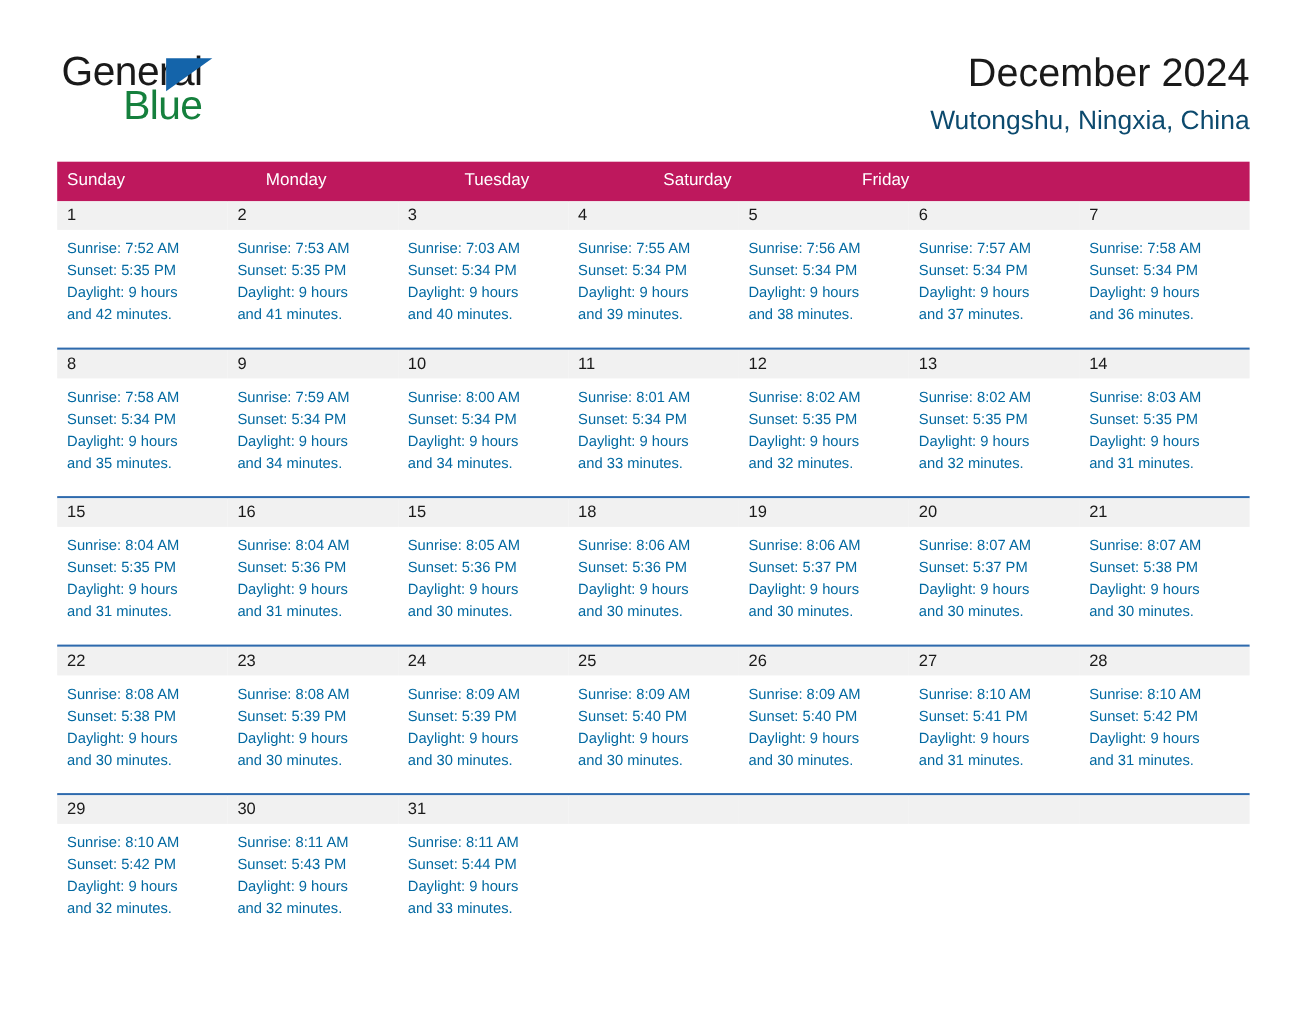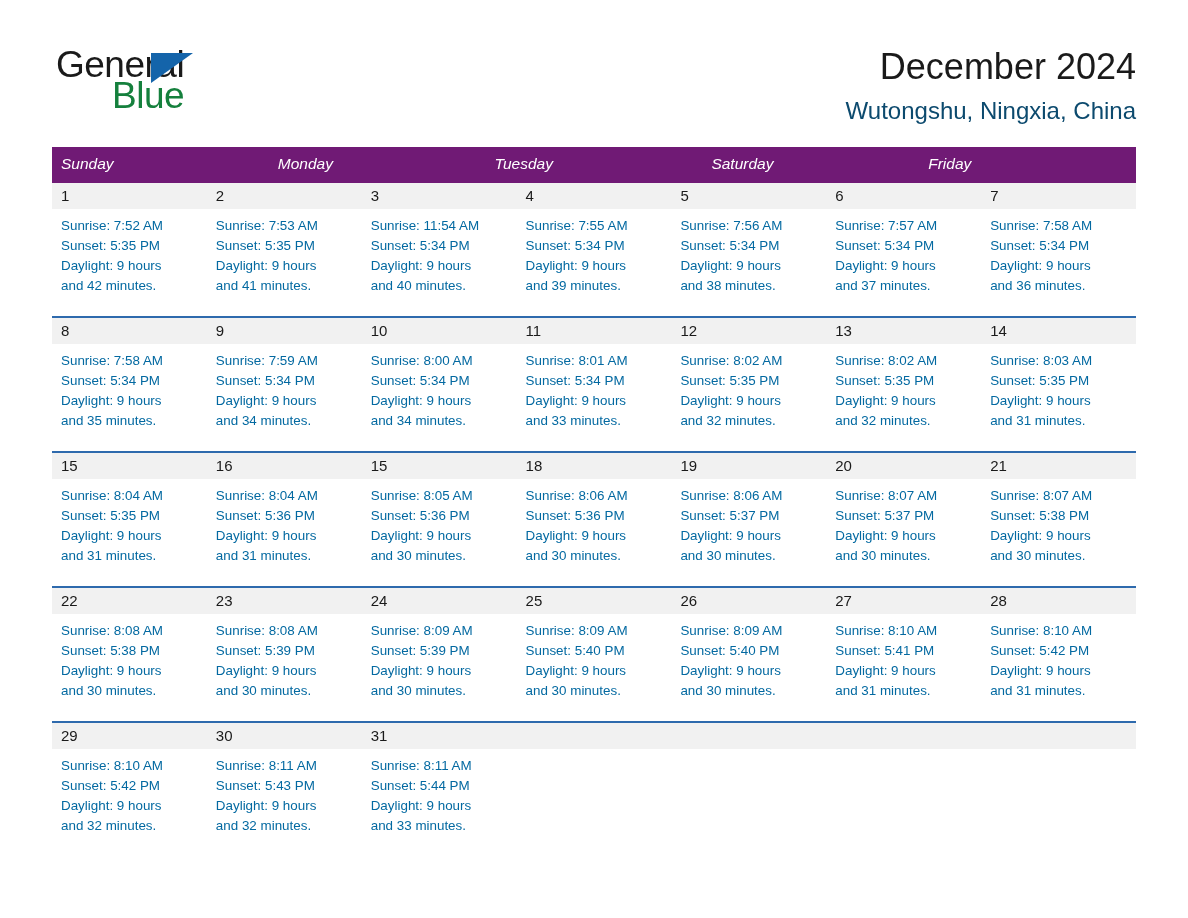--- a/index.html
+++ b/index.html
@@ -19,21 +19,21 @@
     position: relative;
     width: 1188px;
     height: 918px;
     box-sizing: border-box;
   }
 
   
   .top-bar {
     display: flex;
     justify-content: space-between;
-    align-items: flex-end;
+    align-items: center;
     padding: 44px 52px 0 56px;
     box-sizing: border-box;
     gap: 24px;
   }
 
   .logo {
     position: relative;
     width: 190px;
     height: 80px;
     user-select: none;
@@ -89,23 +89,22 @@
 
   
   .calendar {
     margin: 23px 52px 0 52px;
     width: 1084px;
     box-sizing: border-box;
   }
 
   .weekday-row {
     display: grid;
-    grid-template-columns: repeat(5, 1fr);
-    background: #701a75;
-    font-style: italic;
+    grid-template-columns: repeat(6, 1fr);
+    background: #be185d;
   }
   .weekday-cell {
     color: #ffffff;
     font-size: 15.5px;
     padding: 8px 0 9px 9px;
     box-sizing: border-box;
     line-height: 1.2;
   }
 
   .week-row {
@@ -186,21 +185,21 @@
             <div class="day-body">
               <div>Sunrise: 7:53 AM</div>
               <div>Sunset: 5:35 PM</div>
               <div>Daylight: 9 hours</div>
               <div>and 41 minutes.</div>
             </div>
           </div>
           <div class="day-cell">
             <div class="daynum-strip">3</div>
             <div class="day-body">
-              <div>Sunrise: 11:54 AM</div>
+              <div>Sunrise: 7:03 AM</div>
               <div>Sunset: 5:34 PM</div>
               <div>Daylight: 9 hours</div>
               <div>and 40 minutes.</div>
             </div>
           </div>
           <div class="day-cell">
             <div class="daynum-strip">4</div>
             <div class="day-body">
               <div>Sunrise: 7:55 AM</div>
               <div>Sunset: 5:34 PM</div>

